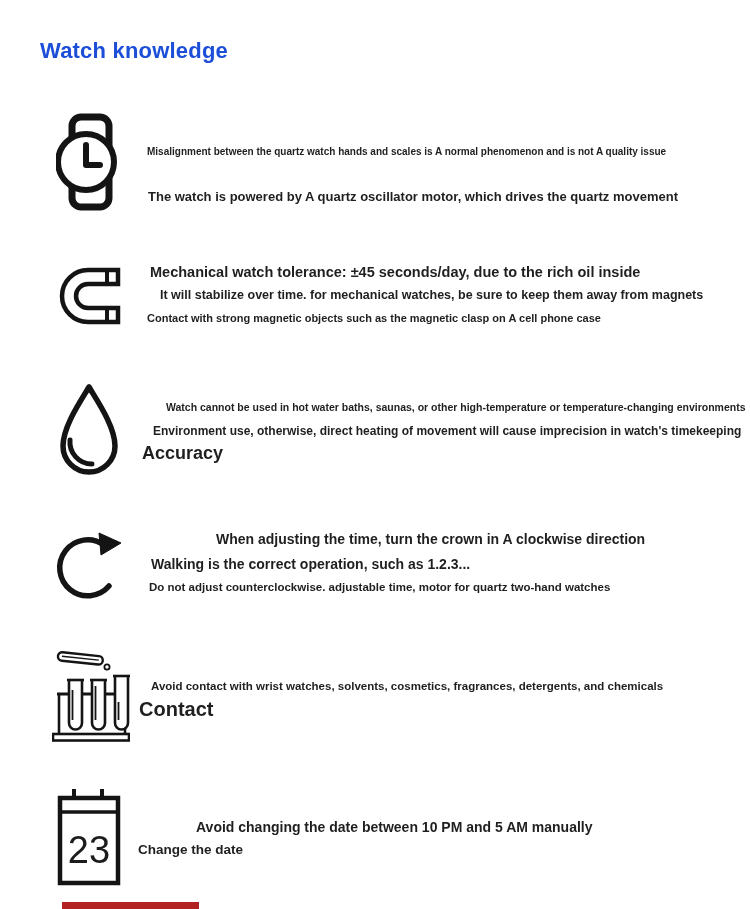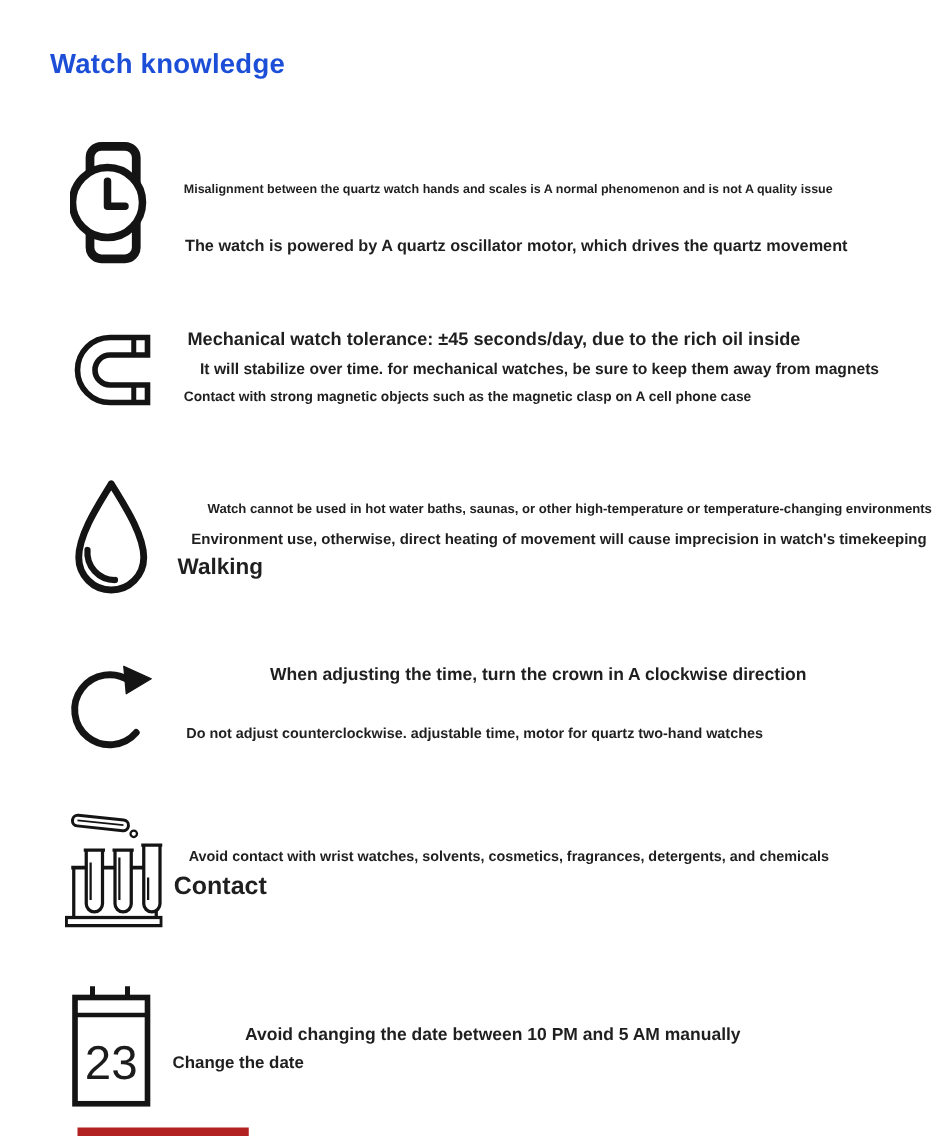--- a/index.html
+++ b/index.html
@@ -52,29 +52,30 @@
   <div class="ln" style="left:147px; top:312px; font-size:11px;">Contact with strong magnetic objects such as the magnetic clasp on A cell phone case</div>
 
   <div class="icon" style="left:39px; top:382px; width:68px; height:100px;">
     <svg viewBox="0 0 68 100" xmlns="http://www.w3.org/2000/svg">
       <path d="M34 5 C 27 17, 8 44, 8 64 A 26 26 0 0 0 60 64 C 60 44, 41 17, 34 5 Z" fill="#fff" stroke="#141414" stroke-width="5.5" stroke-linejoin="round"></path>
       <path d="M15 58 A 22 22 0 0 0 37 82" fill="none" stroke="#141414" stroke-width="5" stroke-linecap="round"></path>
     </svg>
   </div>
   <div class="ln" style="left:139px; top:401px; font-size:10.5px;margin-left:27px;">Watch cannot be used in hot water baths, saunas, or other high-temperature or temperature-changing environments</div>
   <div class="ln" style="left:153px; top:425px; font-size:12px;">Environment use, otherwise, direct heating of movement will cause imprecision in watch's timekeeping</div>
-  <div class="ln" style="left:142px; top:443px; font-size:18px;">Walking</div>
+  <div class="ln" style="left:142px; top:443px; font-size:18px;">Accuracy</div>
 
   <div class="icon" style="left:37px; top:523px; width:74px; height:84px;">
     <svg viewBox="0 0 74 84" xmlns="http://www.w3.org/2000/svg">
       <path d="M51 22 A28 28 0 1 0 56 63" fill="none" stroke="#141414" stroke-width="5.5" stroke-linecap="round"></path>
       <path d="M46 10 L68 20 L48 32 Z" fill="#141414" stroke="#141414" stroke-width="1" stroke-linejoin="round"></path>
     </svg>
   </div>
   <div class="ln" style="left:184px; top:531px; font-size:14px;margin-left:32px;">When adjusting the time, turn the crown in A clockwise direction</div>
+  <div class="ln" style="left:151px; top:556px; font-size:14px;">Walking is the correct operation, such as 1.2.3...</div>
   <div class="ln" style="left:149px; top:581px; font-size:11.5px;">Do not adjust counterclockwise. adjustable time, motor for quartz two-hand watches</div>
 
   <div class="icon" style="left:36px; top:646px; width:78px; height:98px;">
     <svg viewBox="0 0 78 98" xmlns="http://www.w3.org/2000/svg">
       <g transform="rotate(6 8 10)">
         <rect x="6" y="6" width="45" height="8.5" rx="4.2" fill="#fff" stroke="#141414" stroke-width="2.4"></rect>
         <line x1="10" y1="10" x2="47" y2="10" stroke="#141414" stroke-width="1.4"></line>
       </g>
       <circle cx="55" cy="21" r="2.6" fill="#fff" stroke="#141414" stroke-width="1.8"></circle>
 

